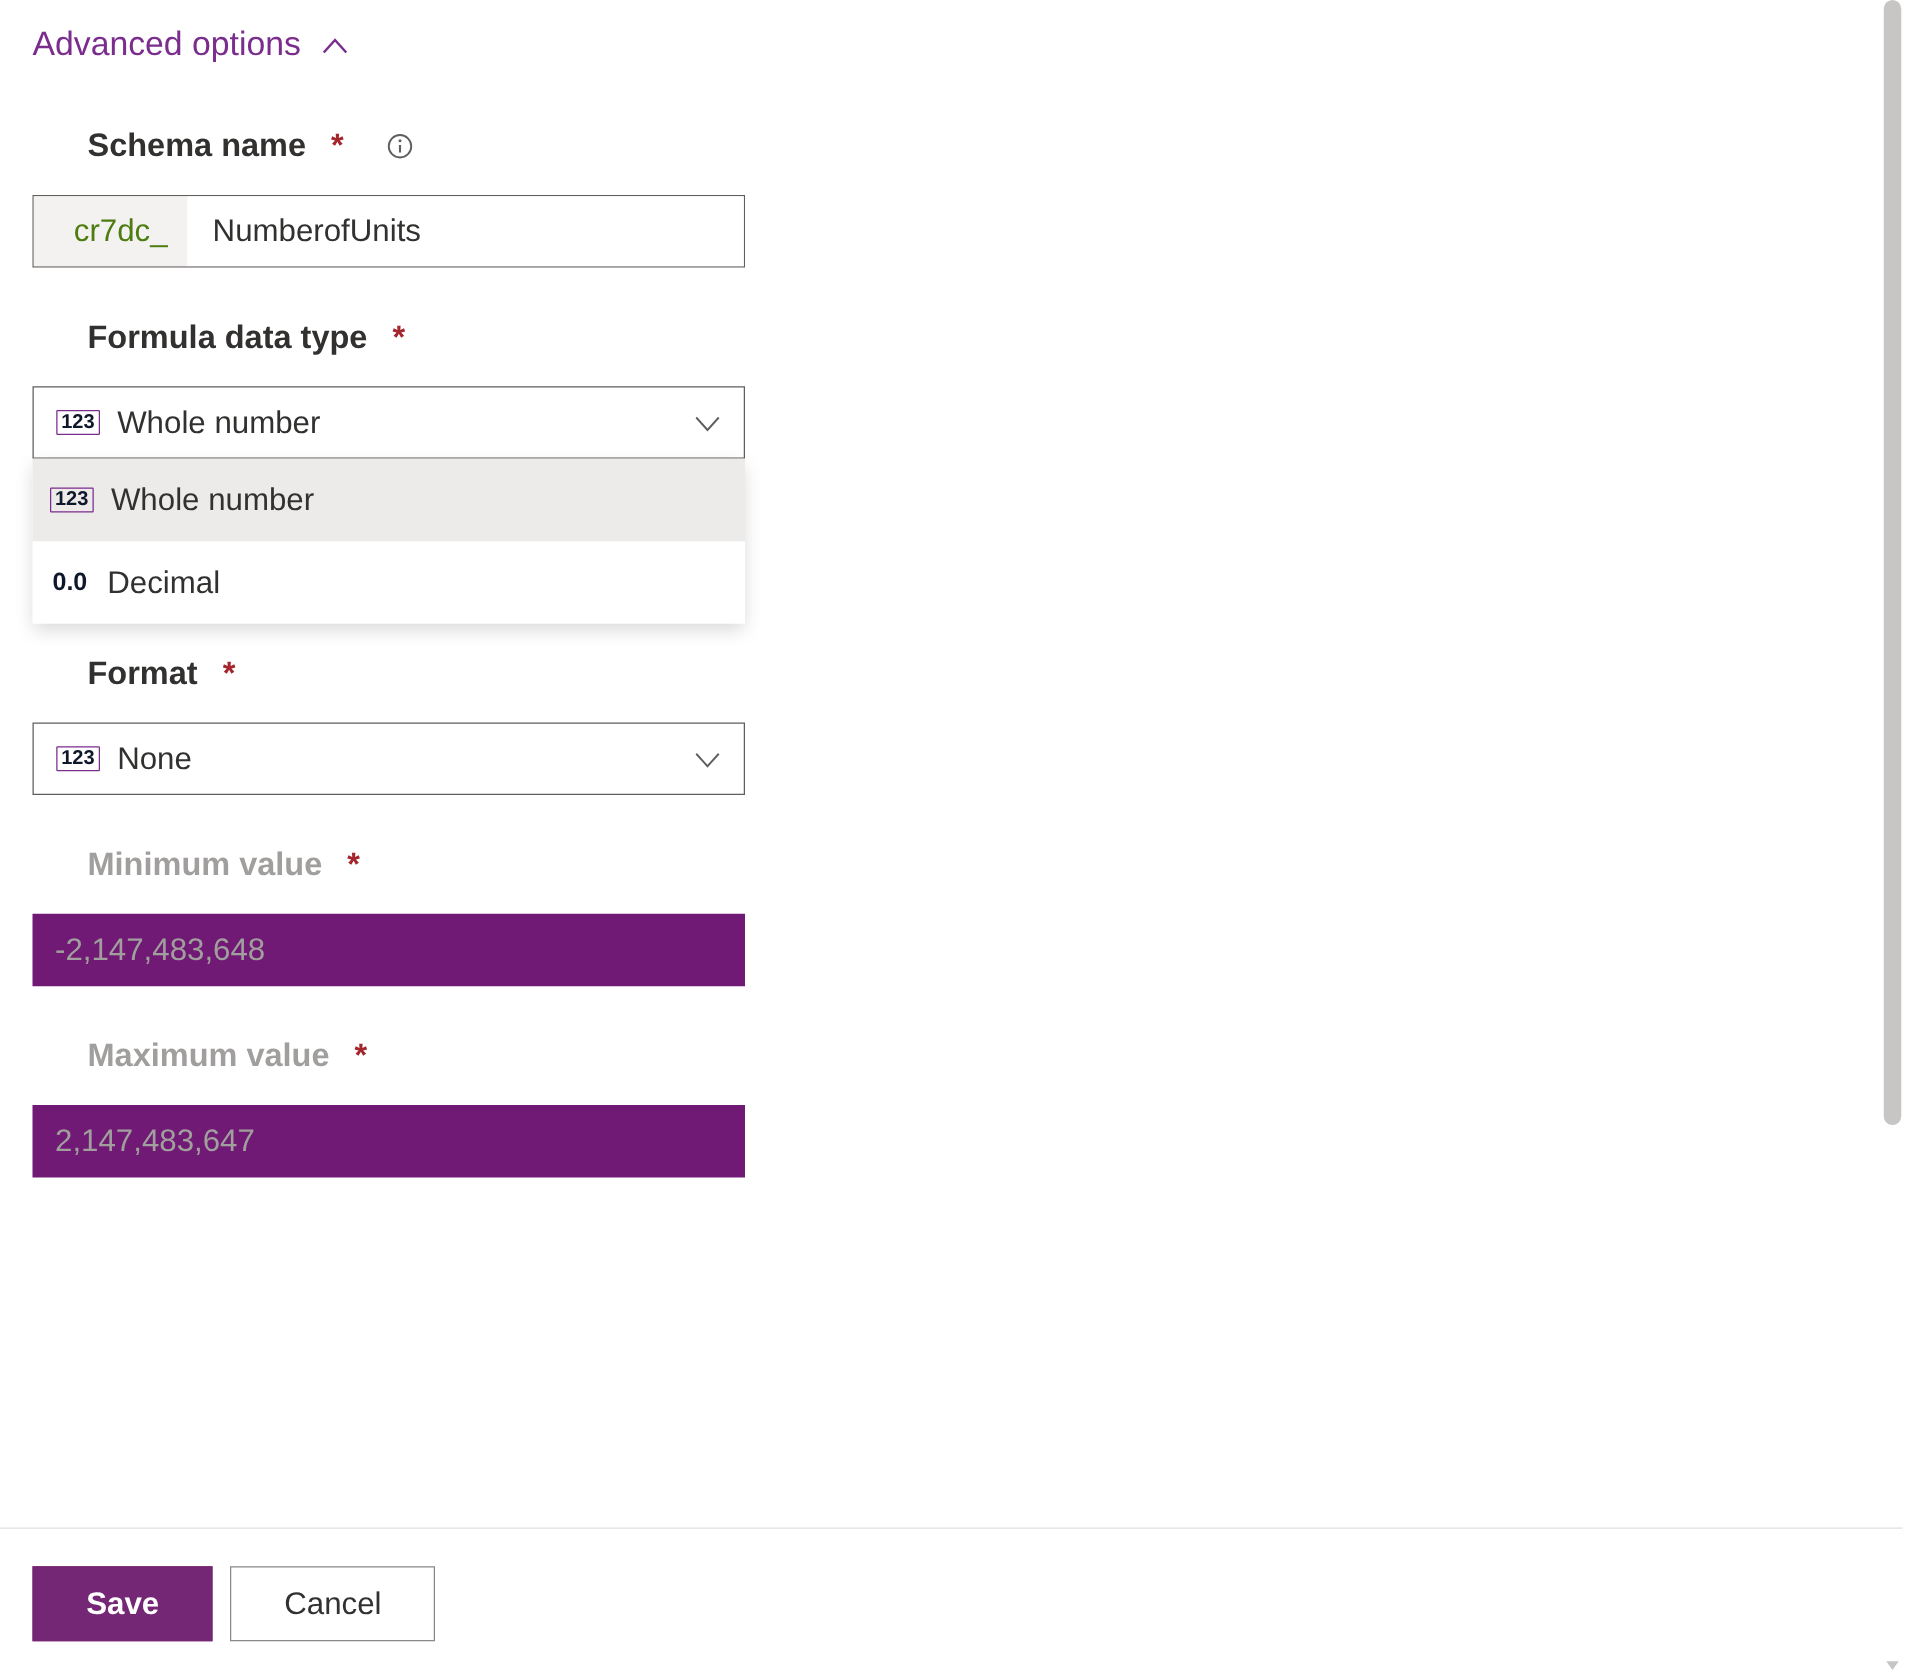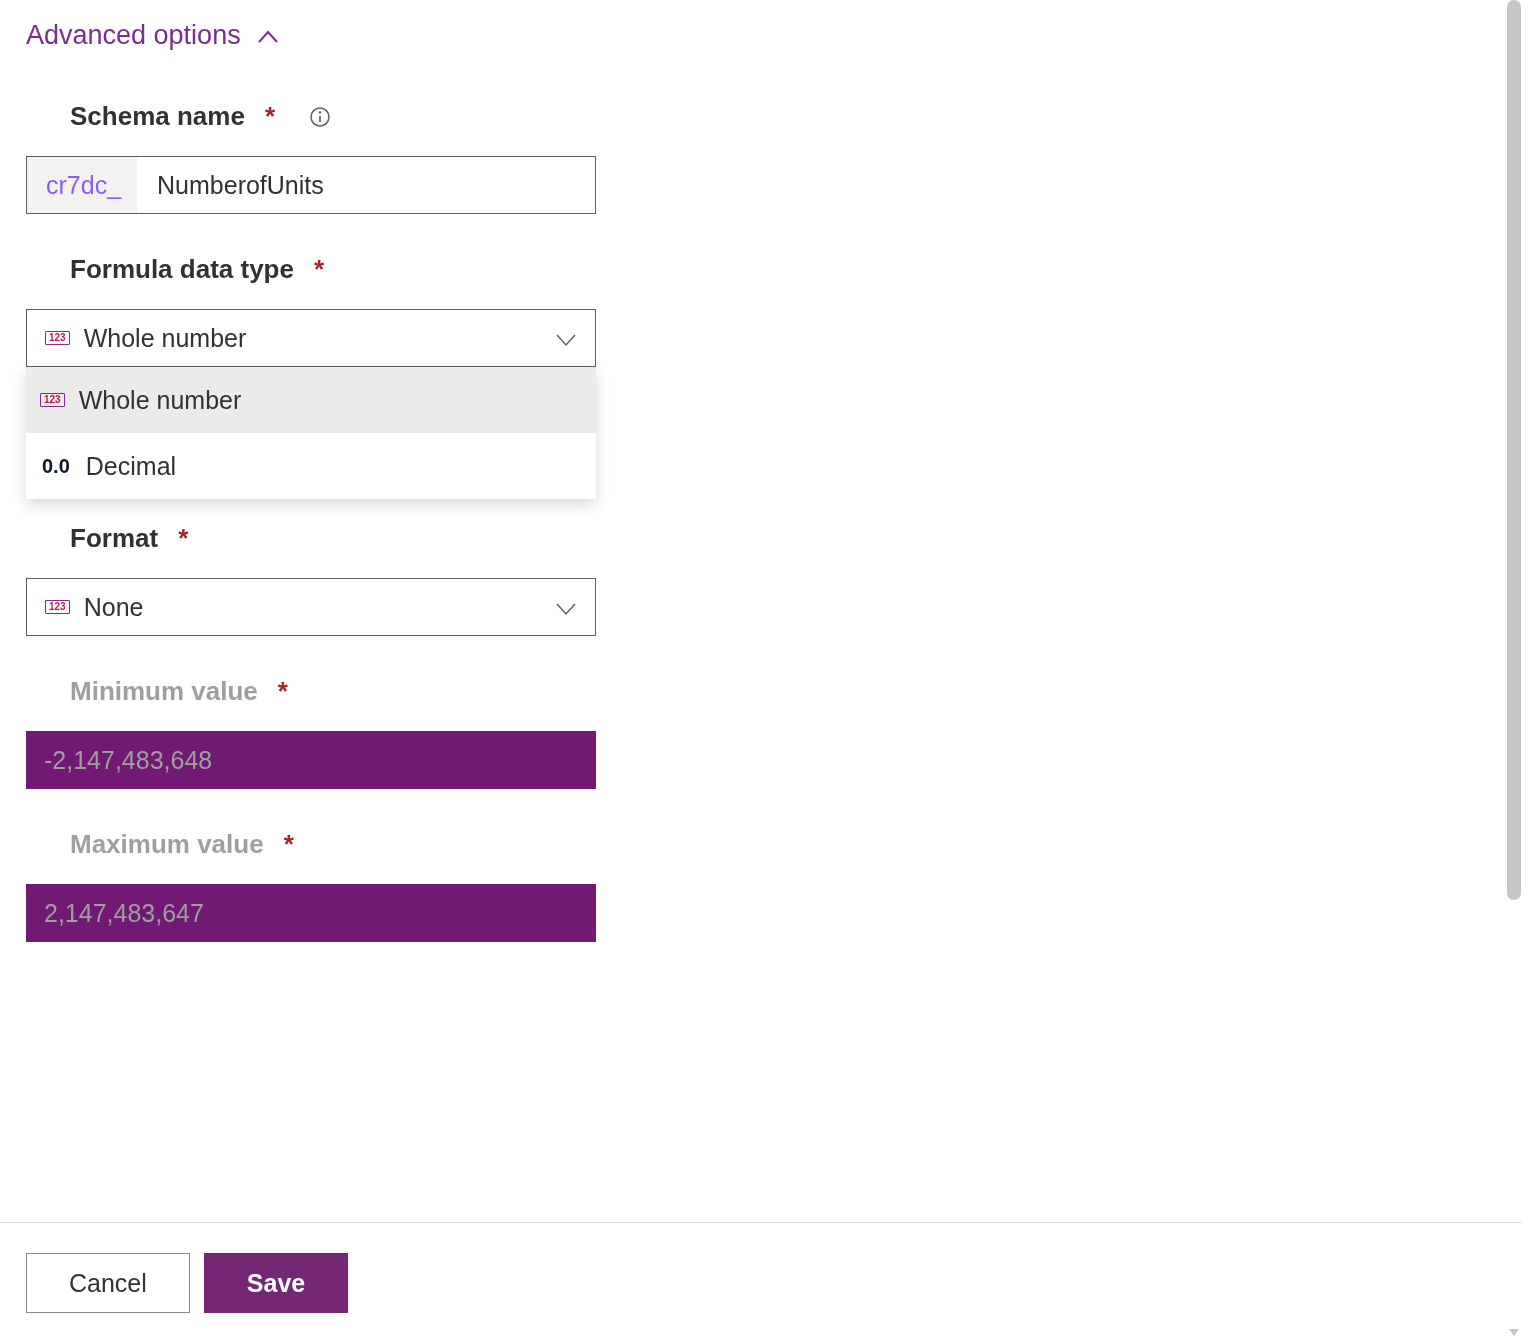--- a/index.html
+++ b/index.html
@@ -65,24 +65,24 @@
     .input-row {
       display: flex;
       align-items: stretch;
       width: 570px;
       border: 1px solid #605e5c;
       height: 58px;
       font-size: 25px;
     }
     .prefix {
       background: #f3f2f1;
-      color: #8b5cf6;
-      display: flex;
-      align-items: center;
-      padding: 0 16px 0 19px;
+      color: #4d7c0f;
+      display: flex;
+      align-items: center;
+      padding: 0 16px 0 32px;
     }
     .text-input {
       flex: 1;
       border: none;
       outline: none;
       font-size: 25px;
       padding: 0 20px;
       color: #323130;
       font-family: inherit;
     }
@@ -183,22 +183,22 @@
     }
     .scrollbar-arrow {
       position: absolute;
       right: 1px;
       bottom: 4px;
       width: 14px;
       height: 14px;
     }
     .type-icon.num123 {
       border: 1.5px solid #7b2d8e;
-      color: #be185d;
-      font-size: 10px;
+      color: #0f172a;
+      font-size: 16px;
       font-weight: 700;
       padding: 1px 3px;
       line-height: 1;
       border-radius: 1px;
     }
     .type-icon.dec {
       color: #0f172a;
       font-size: 20px;
       font-weight: 600;
       padding: 0 2px;
@@ -305,22 +305,22 @@
       </div>
       <div class="readonly-input">
         <span>2,147,483,647</span>
       </div>
     </div>
 
   </div>
 
   <div class="footer-sep"></div>
   <div class="footer">
+    <button class="btn primary">Save</button>
     <button class="btn">Cancel</button>
-    <button class="btn primary">Save</button>
   </div>
 
   <div class="scrollbar-track">
     <div class="scrollbar-thumb"></div>
     <div class="scrollbar-arrow">
       <svg width="14" height="14" viewBox="0 0 14 14">
           <polygon points="2,4 12,4 7,11" fill="#c8c6c4"></polygon>
         </svg>
     </div>
   </div>

